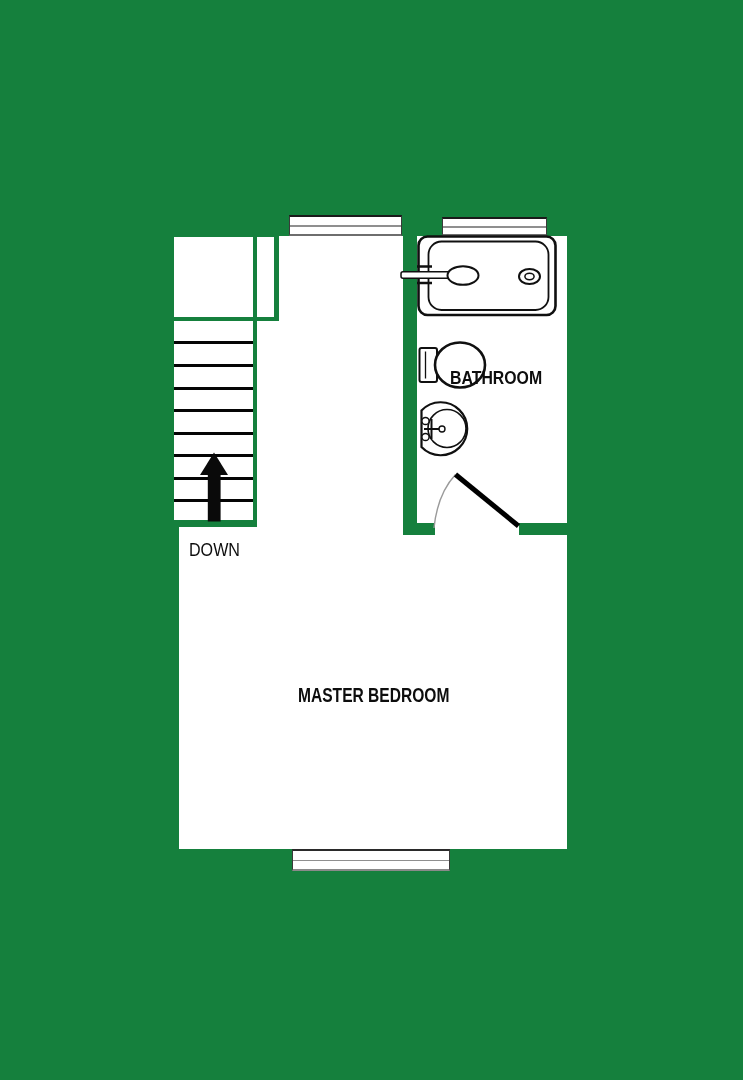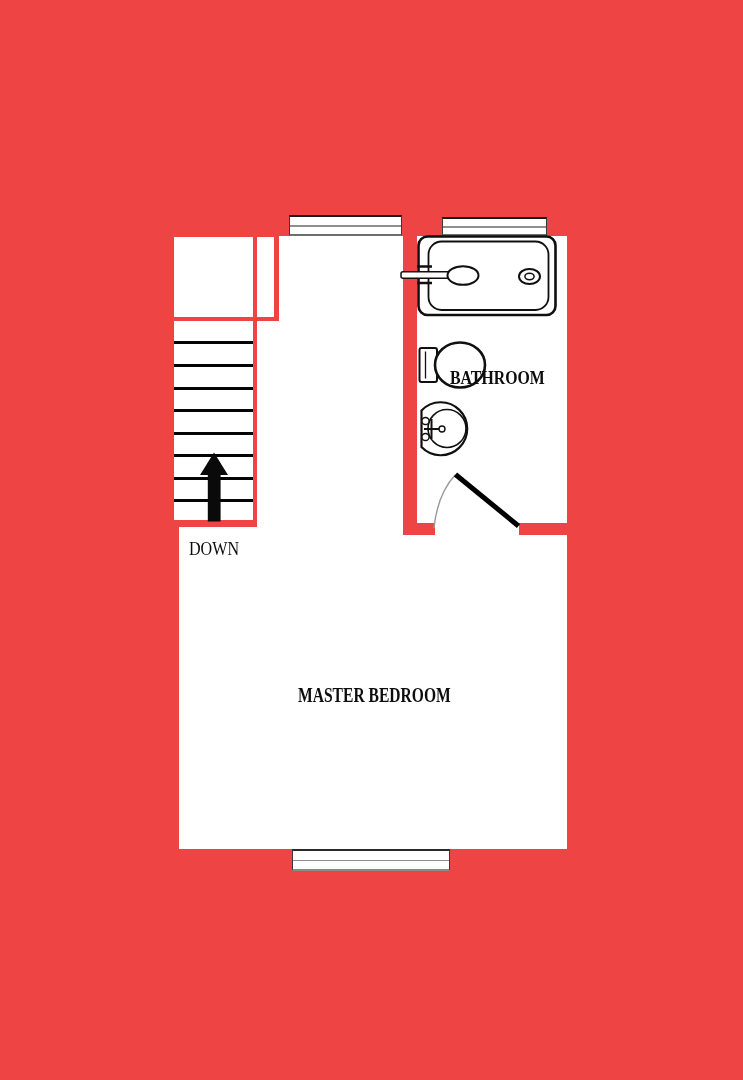--- a/index.html
+++ b/index.html
@@ -1,17 +1,17 @@
 <!DOCTYPE html>
 <html><head>
 <meta charset="utf-8">
 <style>
   html,body{margin:0;padding:0;background:#000;}
-  .stage{position:relative;width:743px;height:1080px;background:#ef4444;overflow:hidden;
-         font-family:Liberation Serif, serif;}
+  .stage{position:relative;width:743px;height:1080px;background:#15803d;overflow:hidden;
+         font-family:Liberation Sans, sans-serif;}
   .floor{position:absolute;background:#fff;}
   
   .window{position:absolute;background:#fff;box-sizing:border-box;
           border-top:2.5px solid #1a1a1a;border-bottom:2px solid #6e6e6e;
           border-left:1.5px solid #3a3a3a;border-right:1.5px solid #3a3a3a;}
   .pane-line{position:absolute;left:0;right:0;height:1.7px;background:#8f8f8f;}
   .tread-line{position:absolute;left:0;width:100%;height:3px;background:#050505;}
   .lbl{position:absolute;color:#0d0d0d;white-space:nowrap;transform-origin:0 0;}
   .lbl-bathroom{left:450px;top:371px;font-size:18px;font-weight:700;line-height:14px;transform:scaleX(0.88);}
   .lbl-master{left:298px;top:687px;font-size:20.5px;font-weight:700;line-height:16px;transform:scaleX(0.76);}

